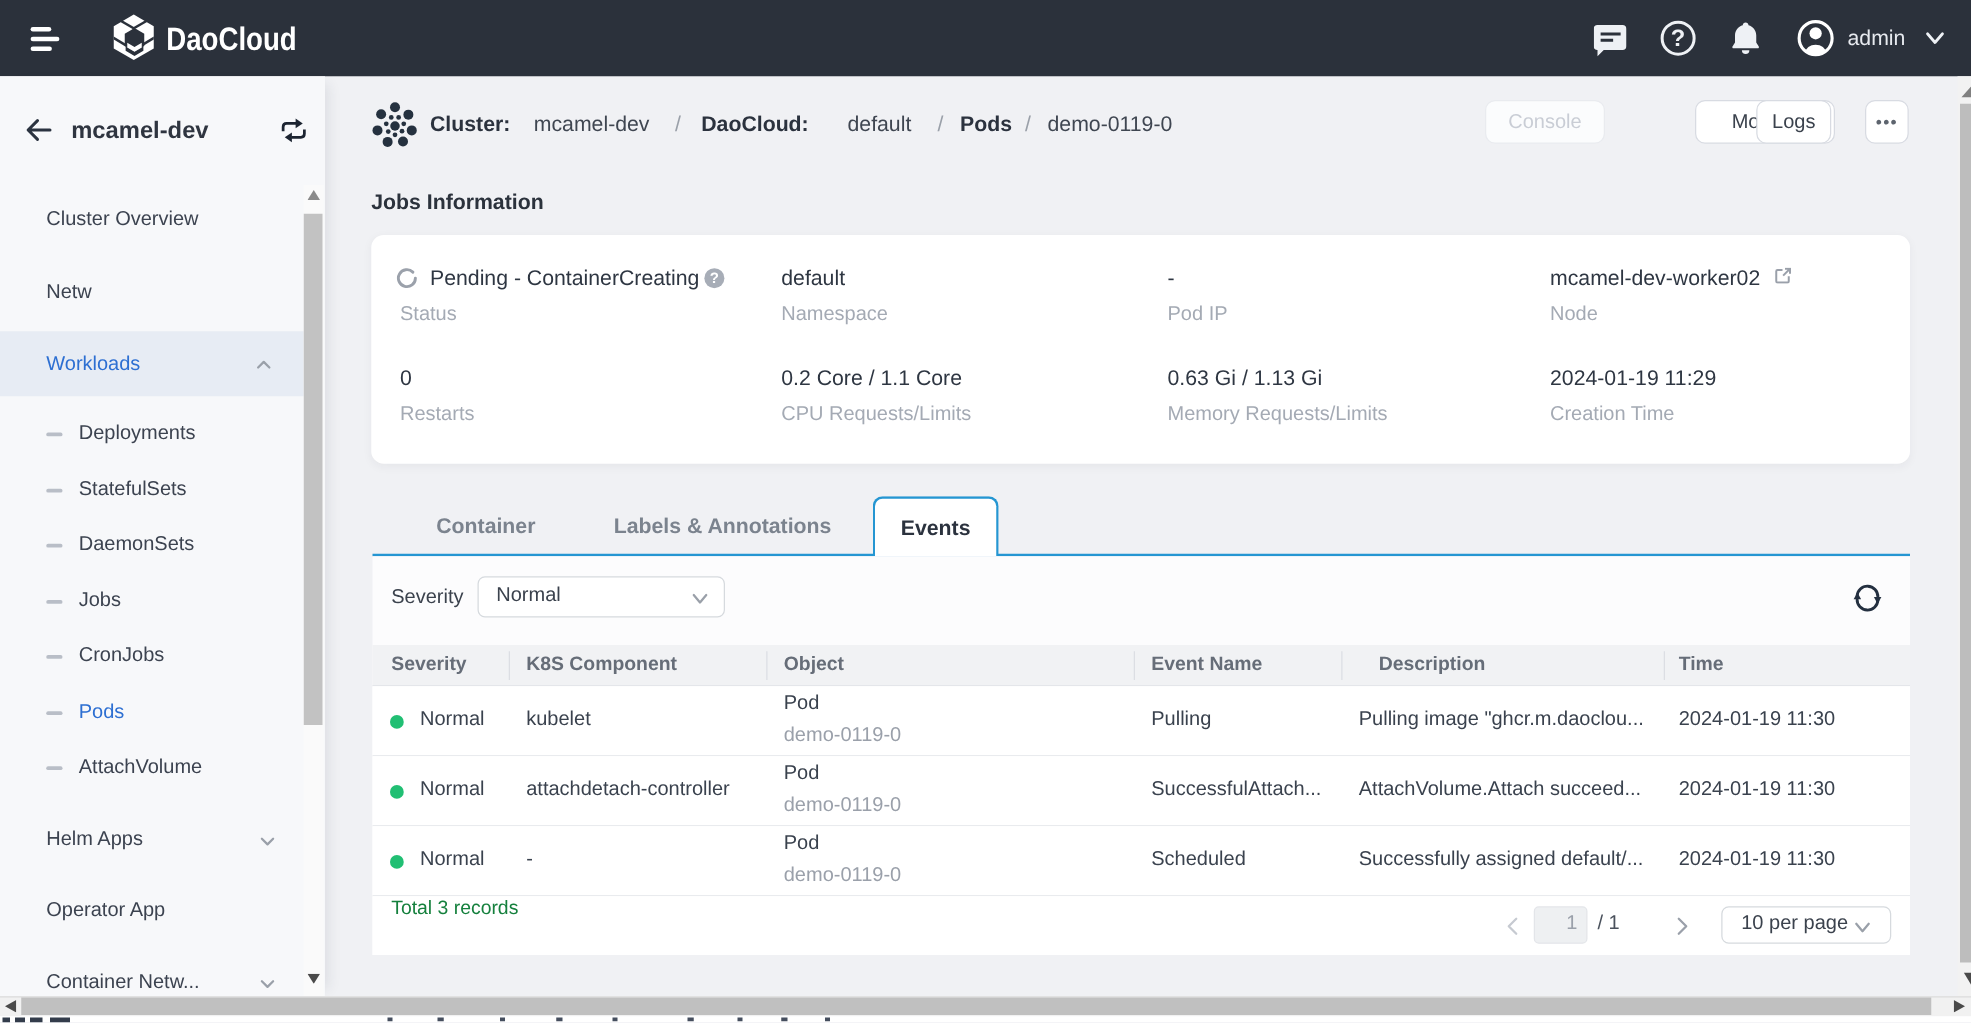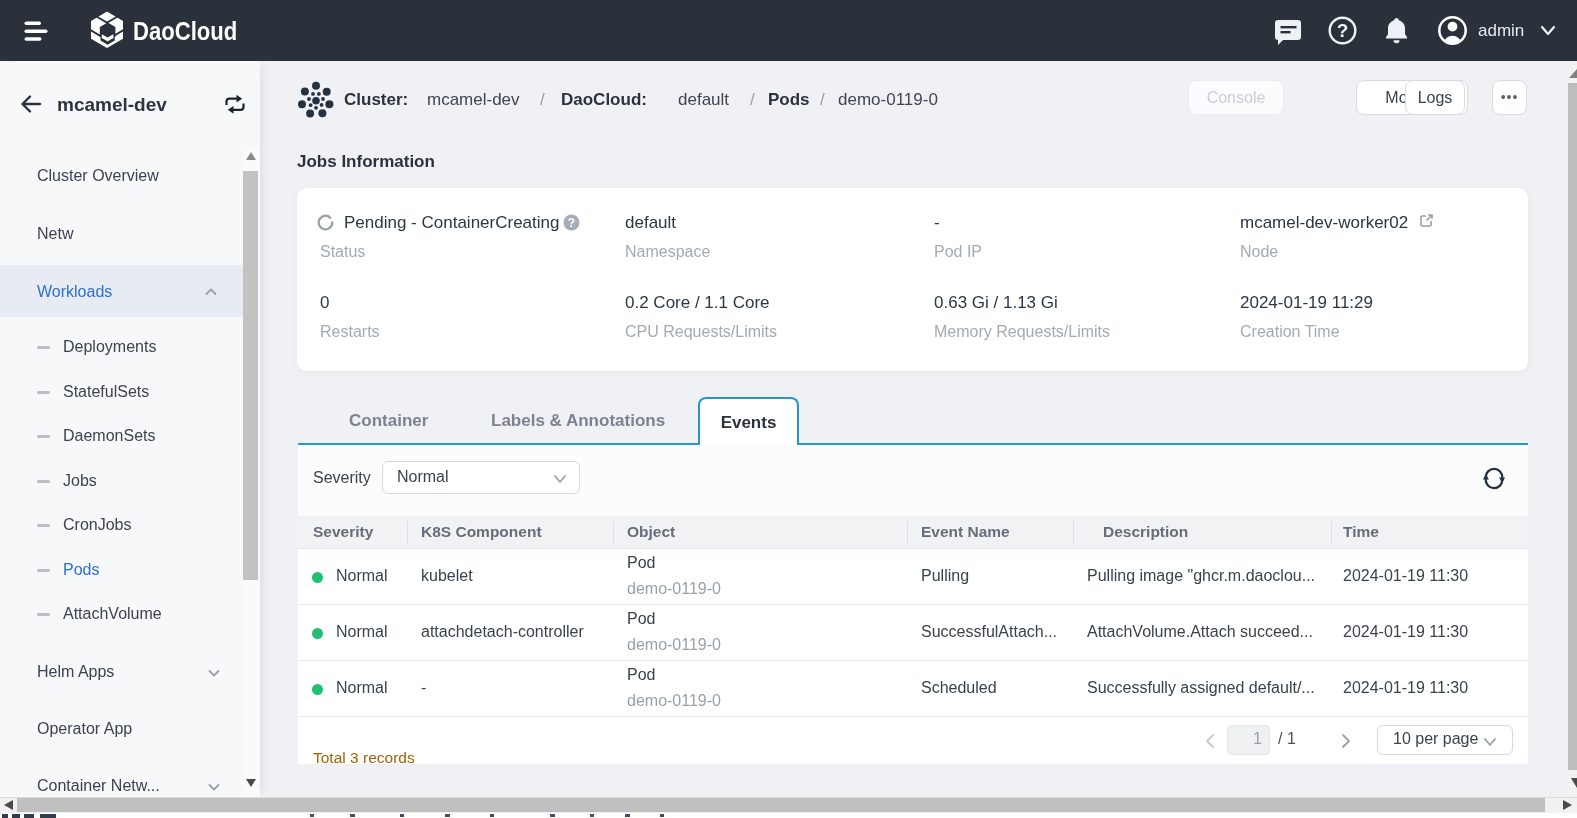--- a/index.html
+++ b/index.html
@@ -304,21 +304,21 @@
       <div class="td" style="left:38px;top:18px">Normal</div>
       <div class="td" style="left:123px;top:18px">-</div>
       <div class="td" style="left:329px;top:5px">Pod</div>
       <div class="tdg" style="left:329px;top:31px">demo-0119-0</div>
       <div class="td" style="left:623px;top:18px">Scheduled</div>
       <div class="td" style="left:789px;top:18px">Successfully assigned default/...</div>
       <div class="td" style="left:1045px;top:18px">2024-01-19 11:30</div>
     </div>
 
     <div id="tfoot">
-      <div class="tdg" style="left:15px;top:32px;font-size:15.5px;color:#a16207">Total 3 records</div>
+      <div class="tdg" style="left:15px;top:1px;font-size:15.5px;color:#15803d">Total 3 records</div>
       <svg class="abs" style="left:906px;top:16px" width="12" height="16" viewBox="0 0 12 16">
           <path d="M9 2 L3 8 L9 14" fill="none" stroke="#c6cad1" stroke-width="1.8" stroke-linecap="round" stroke-linejoin="round"></path>
         </svg>
       <div class="abs" style="left:929px;top:8px;width:43px;height:30px;background:#eef0f2;border:1px solid #e3e5e9;border-radius:4px"></div>
       <div class="abs" style="left:929px;top:13px;width:35px;text-align:right;font-size:16px;color:#9aa0aa">1</div>
       <div class="abs" style="left:980px;top:13px;font-size:16px;color:#4a515c">/ 1</div>
       <svg class="abs" style="left:1042px;top:16px" width="12" height="16" viewBox="0 0 12 16">
           <path d="M3 2 L9 8 L3 14" fill="none" stroke="#9aa0aa" stroke-width="1.8" stroke-linecap="round" stroke-linejoin="round"></path>
         </svg>
       <div class="abs" style="left:1079px;top:8px;width:136px;height:30px;background:#fff;border:1px solid #d6dade;border-radius:6px"></div>

